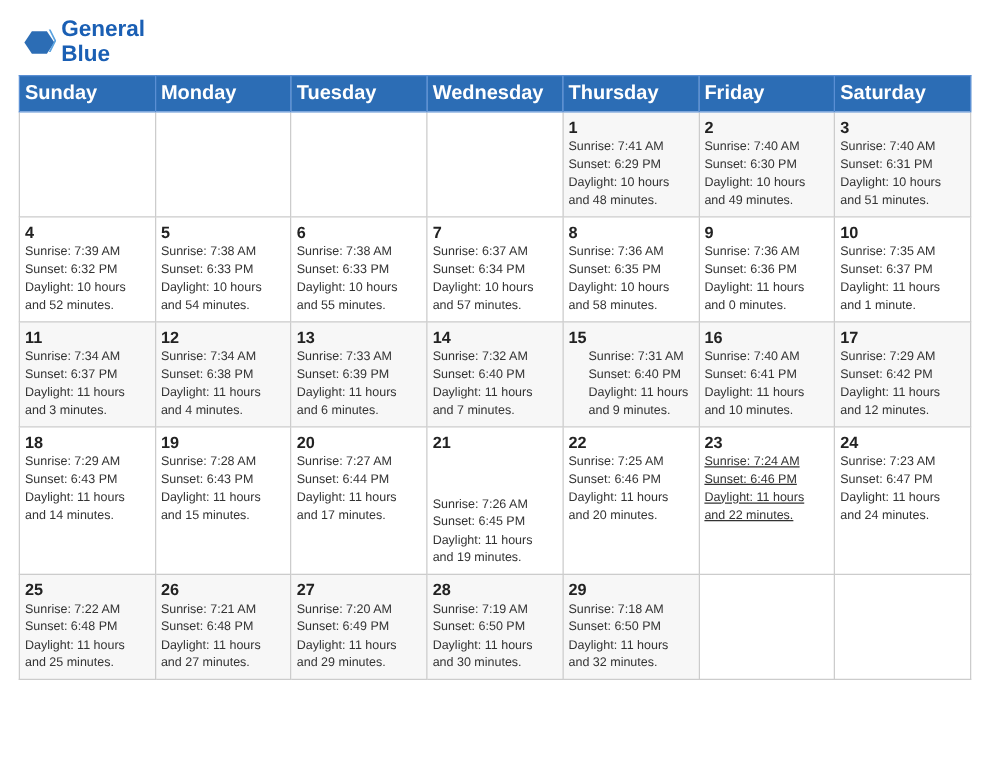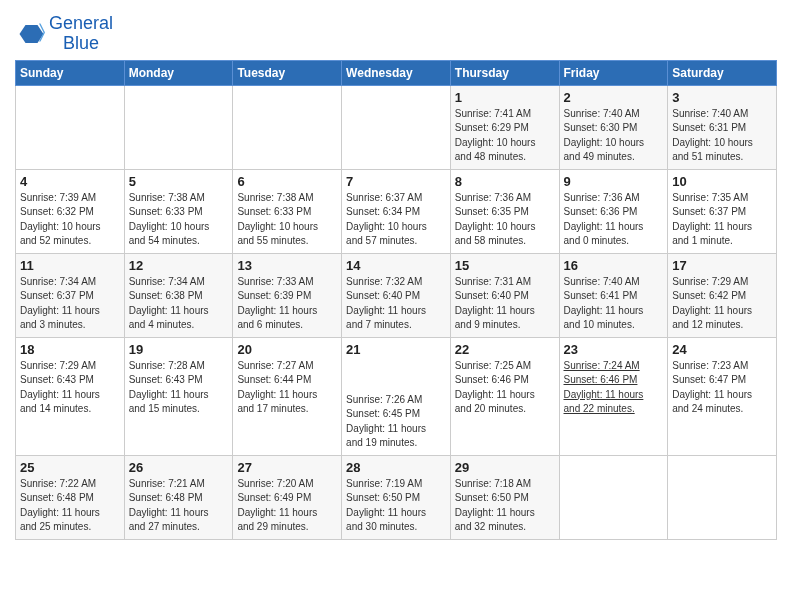--- a/index.html
+++ b/index.html
@@ -21,23 +21,22 @@
       margin-bottom: 6px;
     }
     .logo {
       display: flex;
       align-items: center;
       gap: 4px;
       margin-top: 4px;
     }
     .logo-text {
       font-size: 18px;
-      font-weight: normal;
+      font-weight: bold;
       line-height: 1.1;
-      text-align: center;
     }
     .logo-text span.blue { color: #1a5fb4; }
     .logo-icon {
       width: 30px;
       height: 30px;
     }
     .title-block {
       text-align: right;
     }
     .title-block h1 {
@@ -52,21 +51,21 @@
       font-weight: normal;
     }
     table {
       width: 100%;
       border-collapse: collapse;
       table-layout: fixed;
     }
     thead tr th {
       background-color: #2c6db5;
       color: #fff;
-      font-size: 12px;
+      font-size: 16px;
       font-weight: bold;
       padding: 5px 4px;
       text-align: left;
       border: 1px solid #5a8fd4;
     }
     tbody tr td {
       vertical-align: top;
       font-size: 10.5px;
       color: #222;
       padding: 4px 4px;
@@ -228,21 +227,21 @@
           </td>
           <td>
             <span class="day-num">14</span>
             <div class="day-info" style="white-space: pre-line;">Sunrise: 7:32 AM
 Sunset: 6:40 PM
 Daylight: 11 hours
 and 7 minutes.</div>
           </td>
           <td>
             <span class="day-num">15</span>
-            <div class="day-info" style="white-space: pre-line;">Sunrise: 7:31 AM
+            <div class="day-info" style="white-space: pre-line; margin-left: 16px;">Sunrise: 7:31 AM
 Sunset: 6:40 PM
 Daylight: 11 hours
 and 9 minutes.</div>
           </td>
           <td>
             <span class="day-num">16</span>
             <div class="day-info" style="white-space: pre-line;">Sunrise: 7:40 AM
 Sunset: 6:41 PM
 Daylight: 11 hours
 and 10 minutes.</div>

